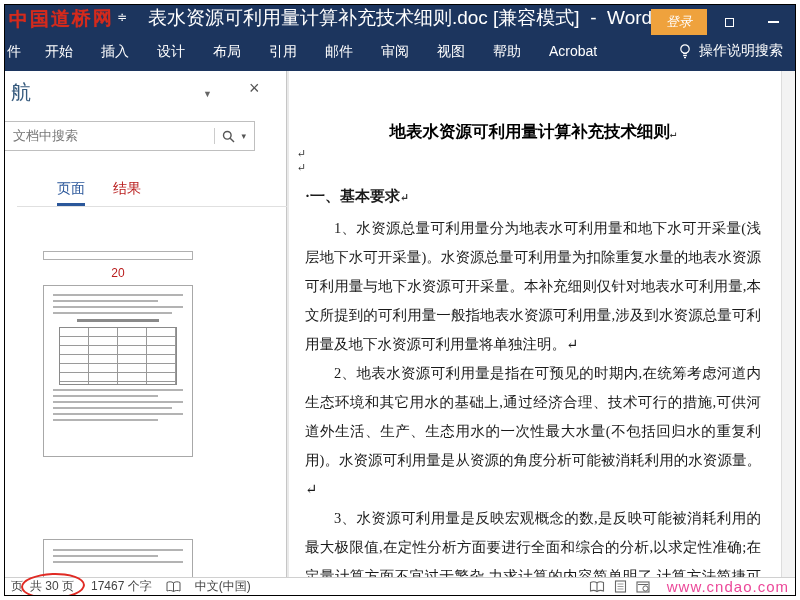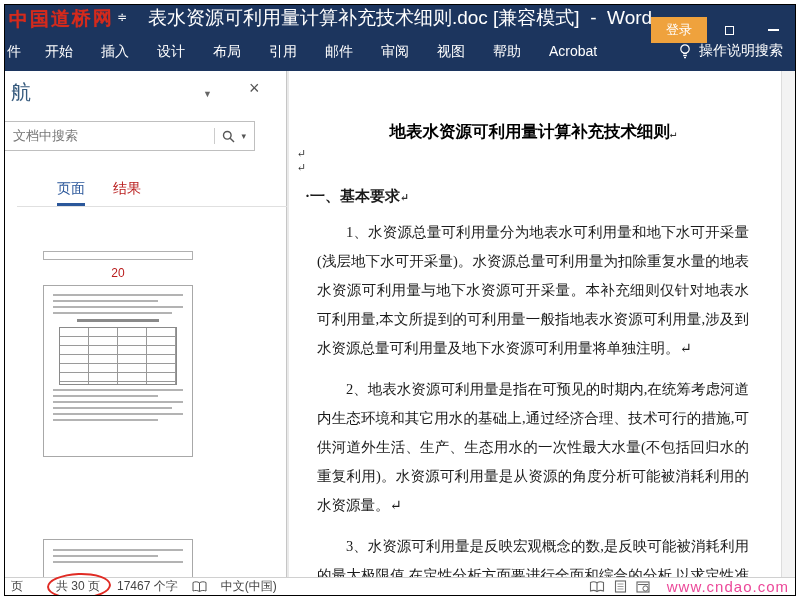--- a/index.html
+++ b/index.html
@@ -16,21 +16,21 @@
     display:flex; flex-direction:column; overflow:hidden;justify-content:flex-end;
   }
 
   
   .titlebar {
     position:relative; height:26px; flex-shrink:0;
     background:#1c355e; color:#fff;
     display:flex; align-items:center; justify-content:center;
   }
   .win-title { font-size:19px; white-space:pre; }
-  .right-cluster { position:absolute; right:0; top:12px; height:100%; display:flex; align-items:stretch; }
+  .right-cluster { position:absolute; right:0; top:4px; height:100%; display:flex; align-items:stretch;font-style:italic; }
   .signin { background:#efa23d; color:#fff; font-size:13px; padding:0 15px; display:flex; align-items:center; }
   .ctrl { width:44px; display:flex; align-items:center; justify-content:center; color:#fff; }
   .restore-box { width:9px; height:9px; border:1.5px solid #fff; display:inline-block; }
   .min-bar { width:11px; height:2px; background:#fff; display:inline-block; }
   .site-logo {
     position:absolute; left:4px; top:1px; z-index:30;
     color:#d42a1c; font-family:"DejaVu Serif","Liberation Serif",serif;
     font-size:19px; font-weight:bold; letter-spacing:2px;
     text-shadow:0 0 1px rgba(212,42,28,.6); transform:rotate(-1deg);
   }
@@ -97,32 +97,32 @@
     font-family:"Liberation Serif","DejaVu Serif",serif;
   }
   .doc-title { text-align:center; font-size:16.5px; font-weight:bold; color:#000;font-family:Liberation Mono, monospace; }
   .doc-title .pilcrow { font-weight:normal; }
   .pilcrow { font-size:11px; color:#333; }
   .margin-marks { margin:3px 0 0 -8px; line-height:14px; }
   .margin-marks div { height:14px; }
   .doc-heading { font-size:15px; font-weight:bold; margin-top:13px; }
   .doc-body { margin-top:8px; }
   .doc-body p {
-    margin:12px; font-size:14.5px; line-height:29px;
+    margin:0; font-size:14.5px; line-height:29px;
     text-align:justify; text-indent:2em; word-break:break-all;
   }
 
   
   .statusbar {
     height:18px; flex-shrink:0; background:#fff; border-top:1px solid #d0d0d0;
     display:flex; align-items:center; font-size:12px; color:#444;
     padding:0 6px; position:relative; white-space:nowrap;
   }
   .sb-item { margin-right:14px; display:flex; align-items:center; gap:4px; }
-  .circled { position:relative; display:inline-block; padding:0 3px;margin-left:26px; }
+  .circled { position:relative; display:inline-block; padding:0 3px; }
   .red-ellipse {
     position:absolute; left:-6px; right:-8px; top:-5px; bottom:-4px;
     border:2px solid #e02b24; border-radius:50%; transform:rotate(-2deg);
     pointer-events:none;
   }
   .sb-right { margin-left:auto; display:flex; align-items:center; gap:9px; }
   .watermark { color:#ec4899; font-size:15px; margin-left:8px; letter-spacing:1px; }
   .icon-svg { display:block; }
 </style>
 </head>

